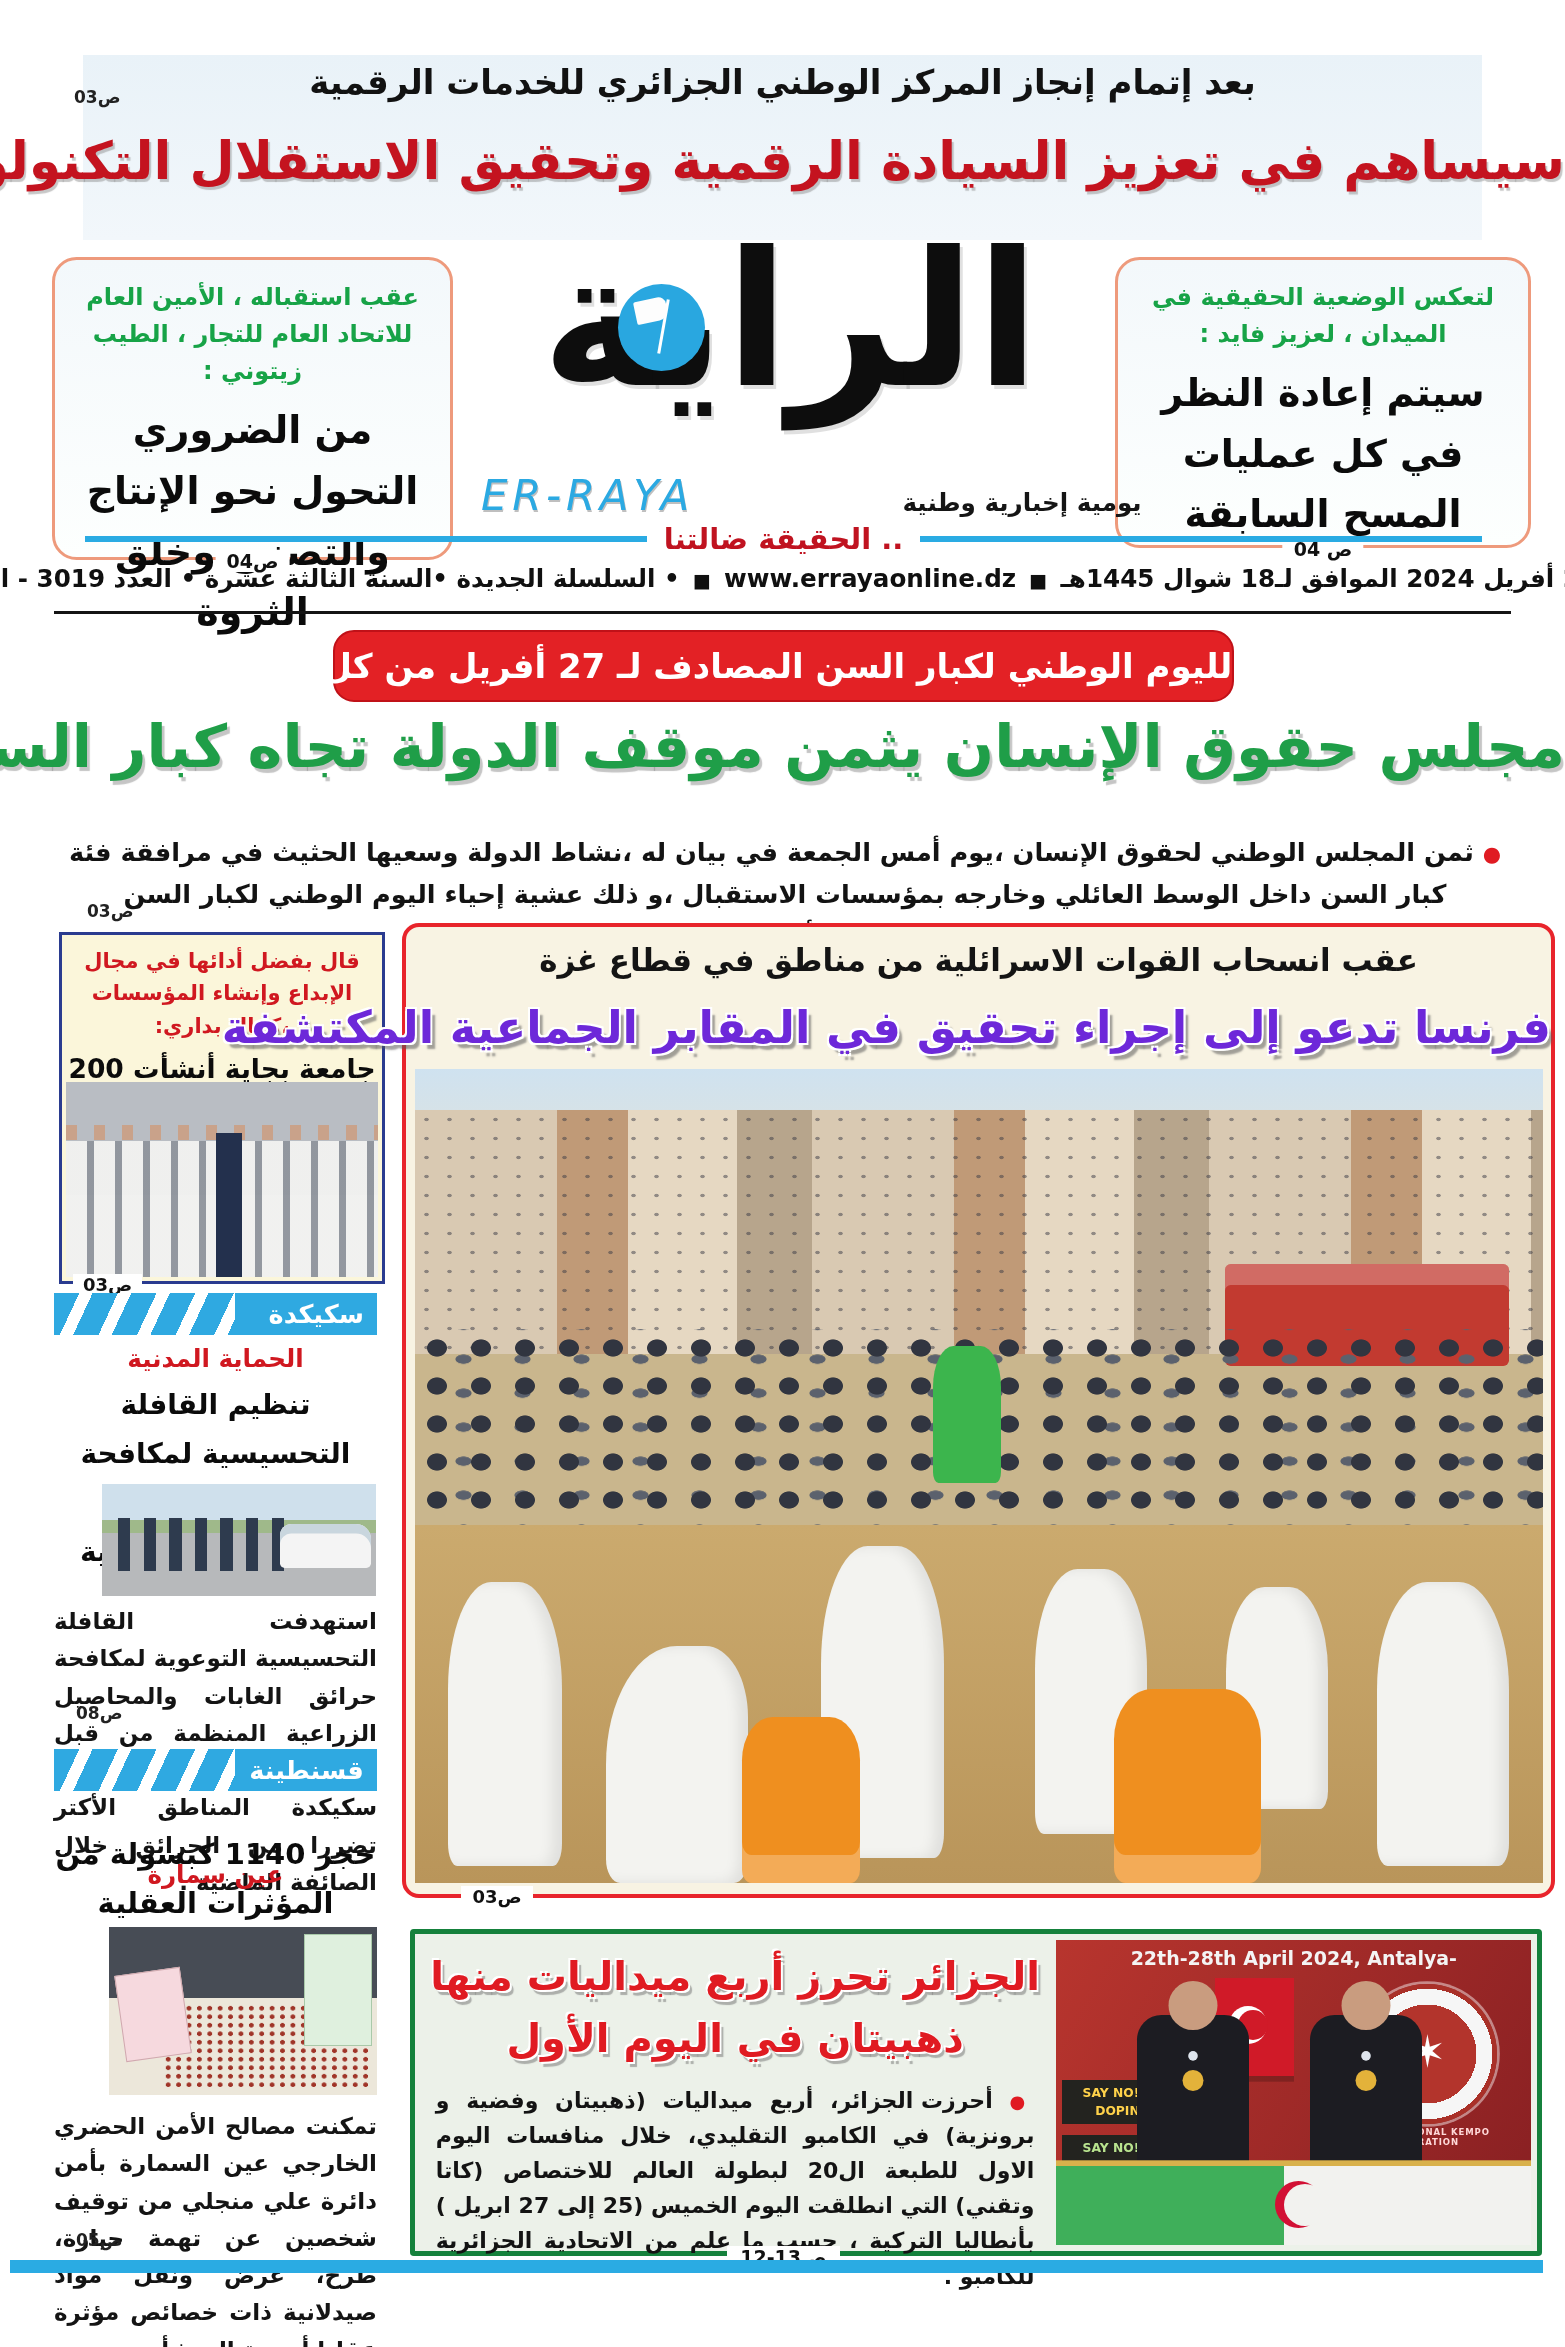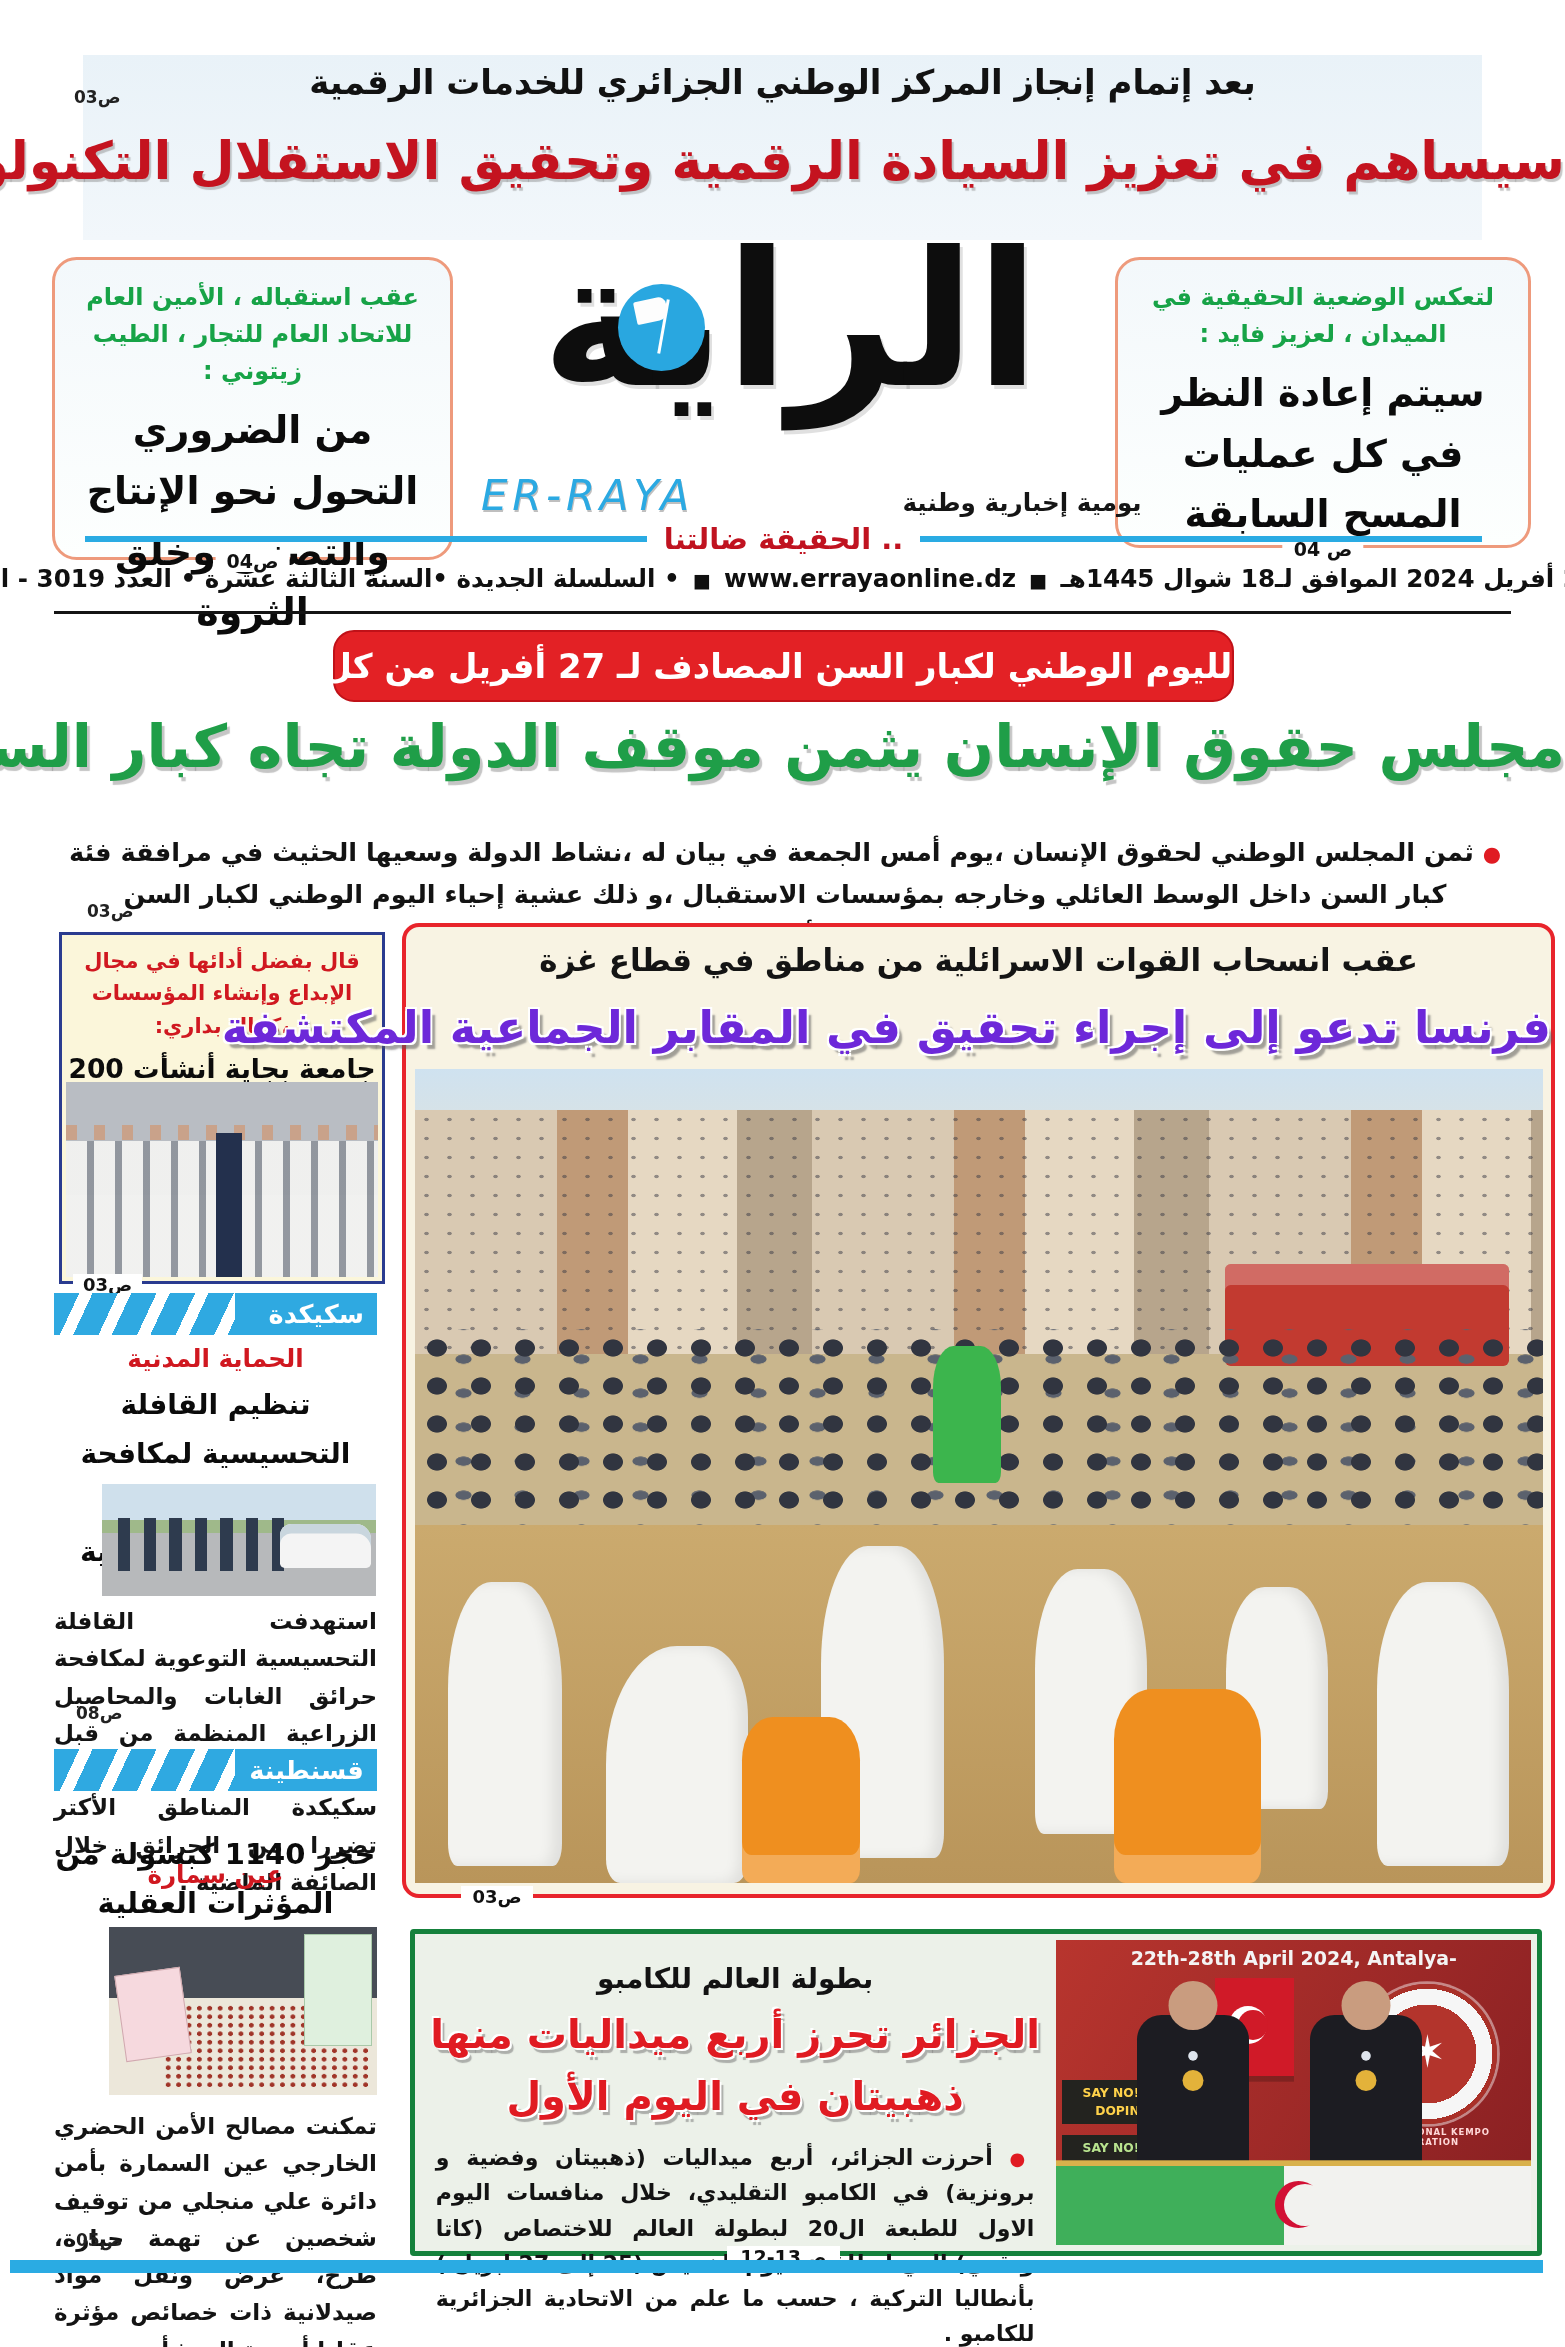--- a/index.html
+++ b/index.html
@@ -289,21 +289,20 @@
       <span class="hz hz6"></span>
       <span class="g-green"></span>
       <span class="g-vest g-vest1"></span>
       <span class="g-vest g-vest2"></span>
     </div>
     <div class="gaza-chip">ص03</div>
   </div>
 
   <div class="abs kempo-box">
     <div class="kempo-text">
-      <div class="kempo-kick">بطولة العالم للكامبو</div>
       <div class="kempo-head">
         <div>الجزائر تحرز أربع ميداليات منها</div>
         <div>ذهبيتان في اليوم الأول</div>
       </div>
       <div class="kempo-body">
         <span class="bullet">●</span>
         <span>أحرزت الجزائر، أربع ميداليات (ذهبيتان وفضية و برونزية) في الكامبو التقليدي، خلال منافسات اليوم الاول للطبعة ال20 لبطولة العالم للاختصاص (كاتا وتقني) التي انطلقت اليوم الخميس (25 إلى 27 ابريل ) بأنطاليا التركية ، حسب ما علم من الاتحادية الجزائرية للكامبو .</span>
       </div>
     </div>
     <div class="kempo-photo">

